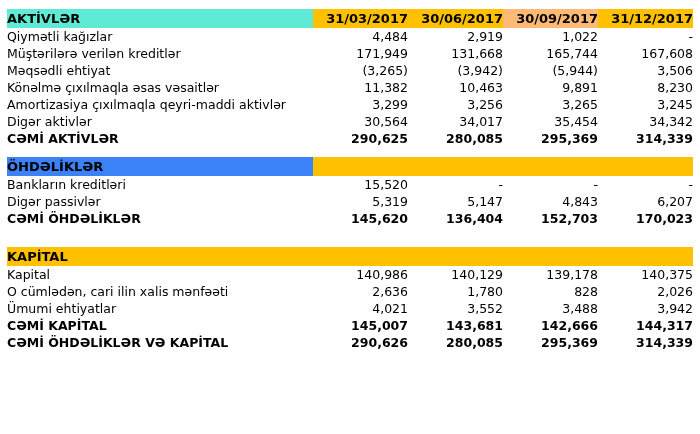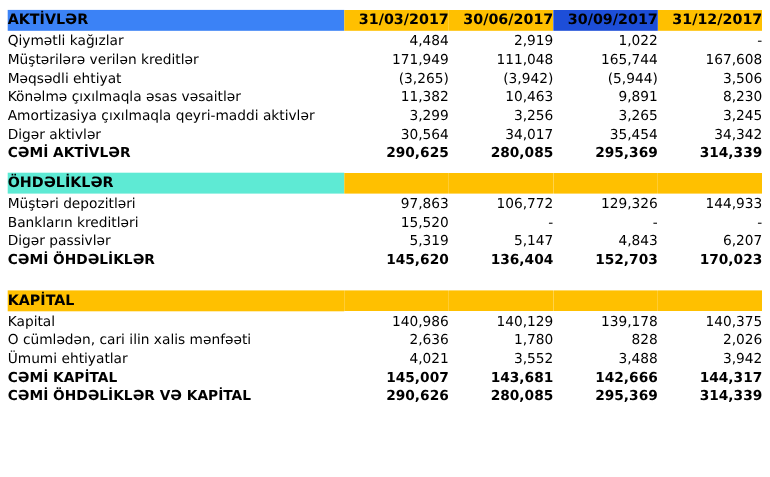--- a/index.html
+++ b/index.html
@@ -58,37 +58,37 @@
   <table class="bs">
     <colgroup>
       <col style="width:306px">
       <col style="width:95px">
       <col style="width:95px">
       <col style="width:95px">
       <col style="width:95px">
     </colgroup>
     <tbody id="tbody">
         <tr class="header-row">
-          <td class="label" style="background: #3b82f6;">AKTİVLƏR</td>
+          <td class="label" style="background: #5eead4;">AKTİVLƏR</td>
           <td class="num" style="background: rgb(255, 192, 0);">31/03/2017</td>
           <td class="num" style="background: rgb(255, 192, 0);">30/06/2017</td>
-          <td class="num" style="background: #1d4ed8;">30/09/2017</td>
+          <td class="num" style="background: #fdba74;">30/09/2017</td>
           <td class="num" style="background: rgb(255, 192, 0);">31/12/2017</td>
         </tr>
         <tr class="">
           <td class="label">Qiymətli kağızlar</td>
           <td class="num">4,484</td>
           <td class="num">2,919</td>
           <td class="num">1,022</td>
           <td class="num">-</td>
         </tr>
         <tr class="">
           <td class="label">Müştərilərə verilən kreditlər</td>
           <td class="num">171,949</td>
-          <td class="num">111,048</td>
+          <td class="num">131,668</td>
           <td class="num">165,744</td>
           <td class="num">167,608</td>
         </tr>
         <tr class="">
           <td class="label">Məqsədli ehtiyat</td>
           <td class="num">(3,265)</td>
           <td class="num">(3,942)</td>
           <td class="num">(5,944)</td>
           <td class="num">3,506</td>
         </tr>
@@ -117,32 +117,25 @@
           <td class="label">CƏMİ AKTİVLƏR</td>
           <td class="num">290,625</td>
           <td class="num">280,085</td>
           <td class="num">295,369</td>
           <td class="num">314,339</td>
         </tr>
         <tr class="spacer-a">
           <td colspan="5"></td>
         </tr>
         <tr class="header-row">
-          <td class="label" style="background: #5eead4;">ÖHDƏLİKLƏR</td>
-          <td class="num" style="background: rgb(255, 192, 0);"></td>
-          <td class="num" style="background: rgb(255, 192, 0);"></td>
-          <td class="num" style="background: rgb(255, 192, 0);"></td>
-          <td class="num" style="background: rgb(255, 192, 0);"></td>
-        </tr>
-        <tr class="">
-          <td class="label">Müştəri depozitləri</td>
-          <td class="num">97,863</td>
-          <td class="num">106,772</td>
-          <td class="num">129,326</td>
-          <td class="num">144,933</td>
+          <td class="label" style="background: #3b82f6;">ÖHDƏLİKLƏR</td>
+          <td class="num" style="background: rgb(255, 192, 0);"></td>
+          <td class="num" style="background: rgb(255, 192, 0);"></td>
+          <td class="num" style="background: rgb(255, 192, 0);"></td>
+          <td class="num" style="background: rgb(255, 192, 0);"></td>
         </tr>
         <tr class="">
           <td class="label">Bankların kreditləri</td>
           <td class="num">15,520</td>
           <td class="num">-</td>
           <td class="num">-</td>
           <td class="num">-</td>
         </tr>
         <tr class="">
           <td class="label">Digər passivlər</td>

